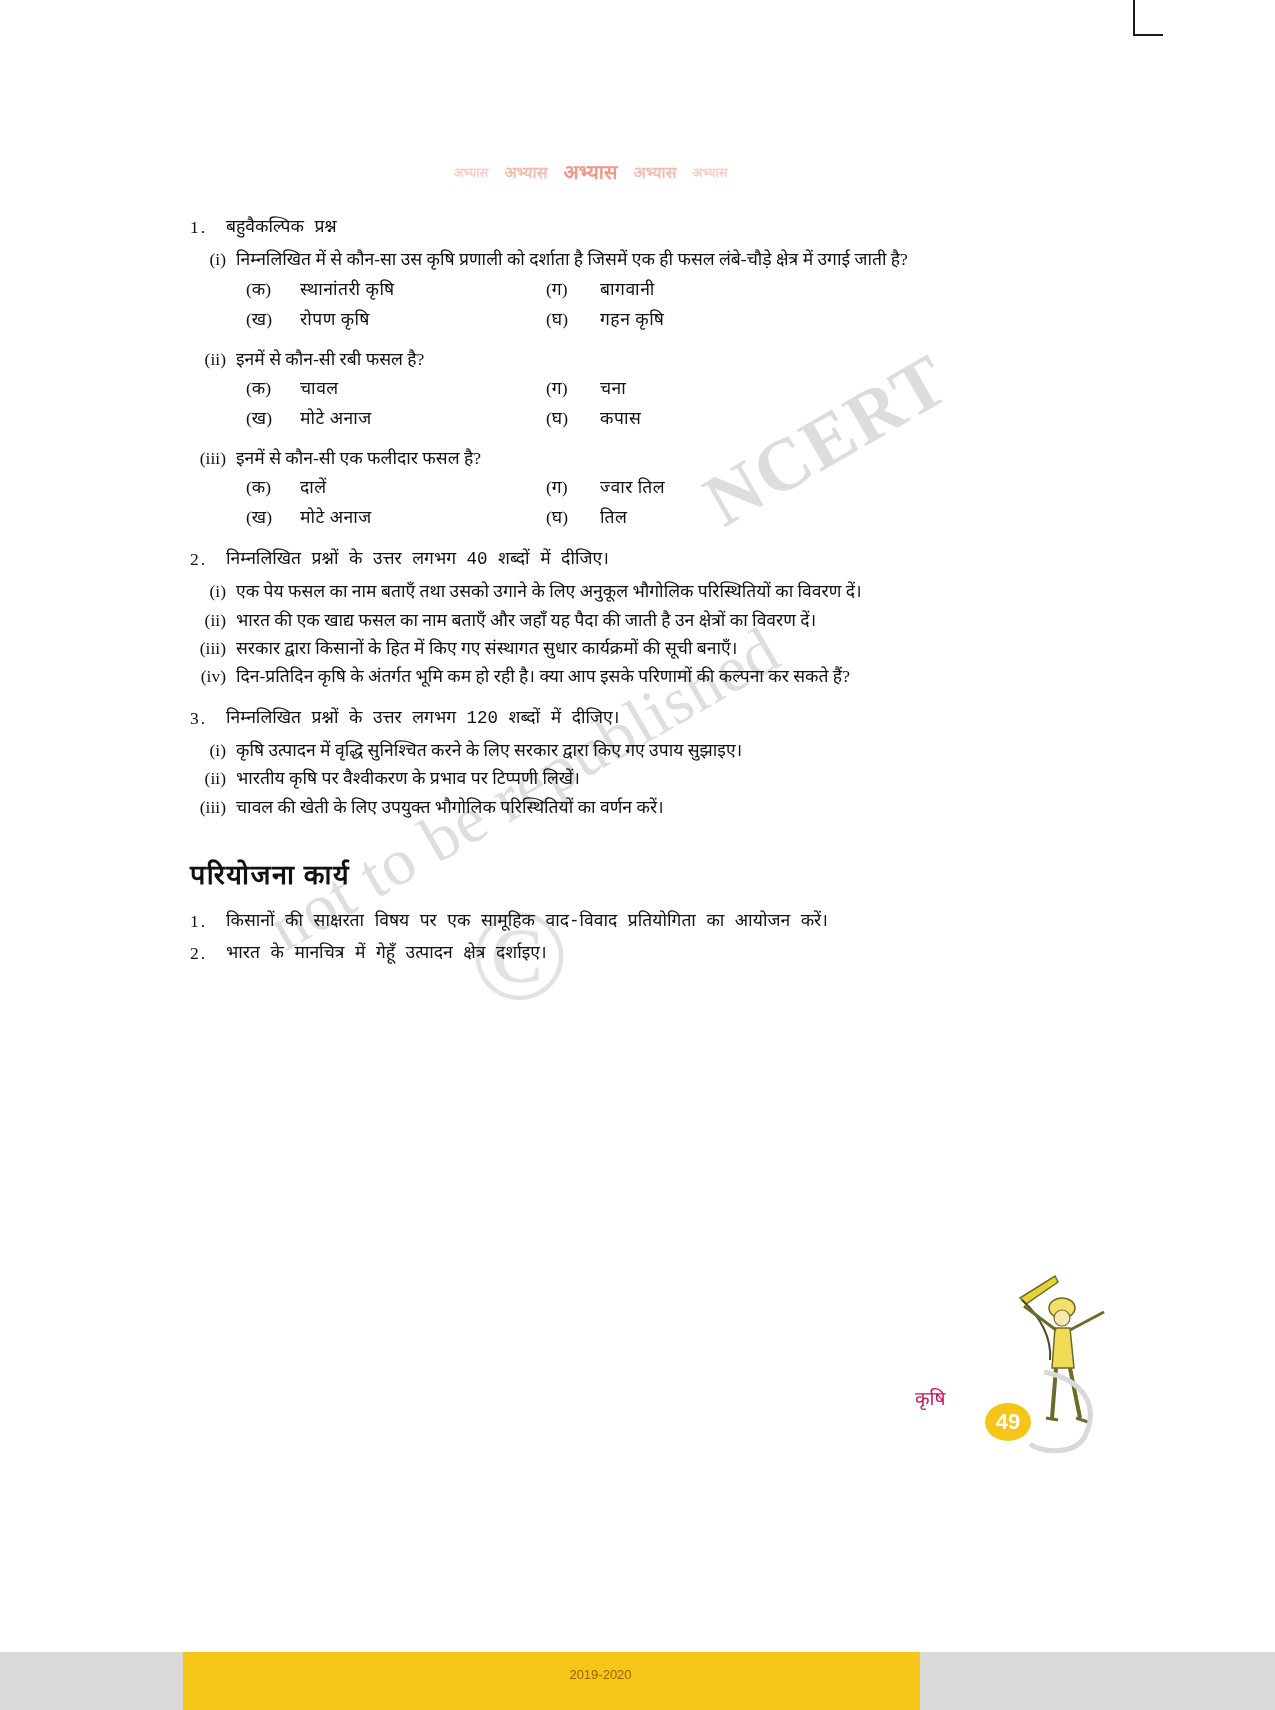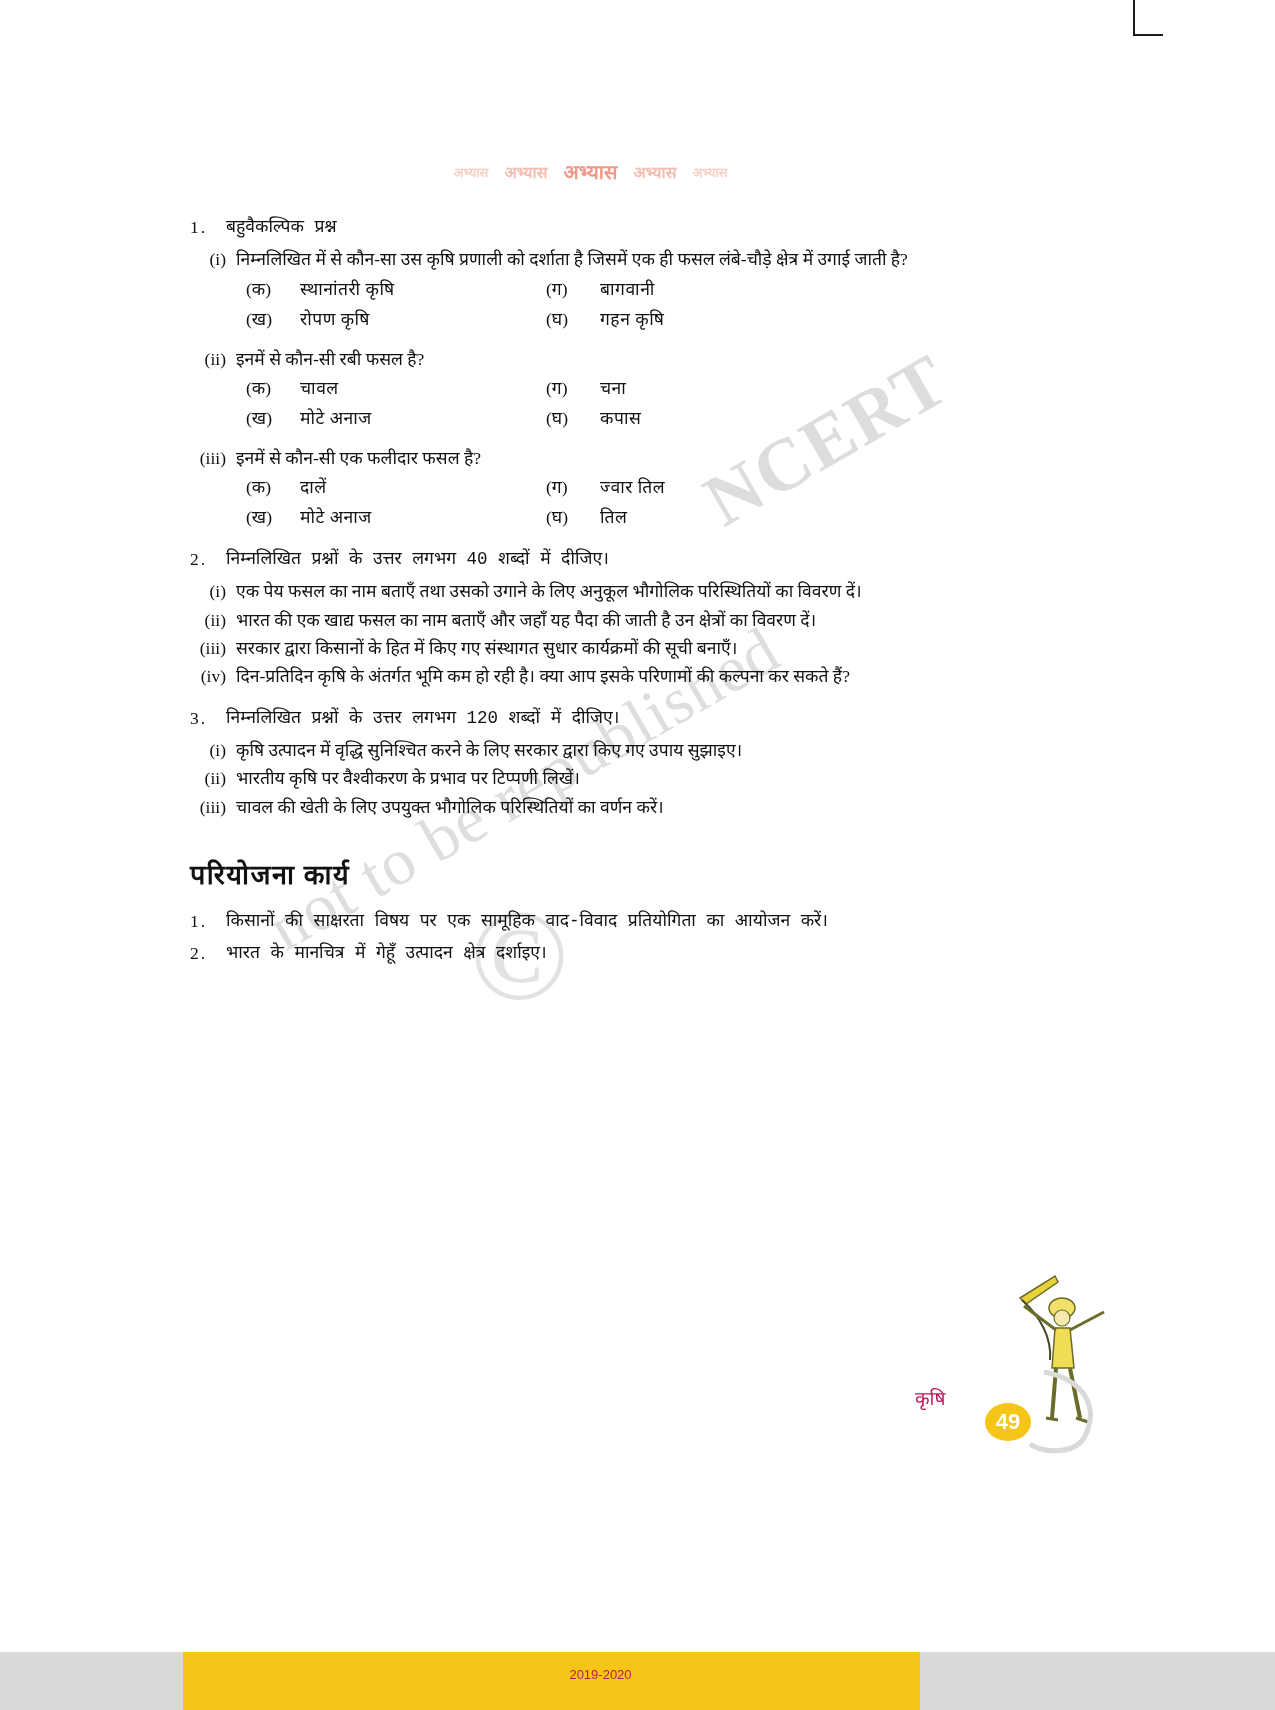--- a/index.html
+++ b/index.html
@@ -236,21 +236,21 @@
     background: #f5c518;
   }
   .footer-year {
     position: absolute;
     left: 183px;
     bottom: 28px;
     width: 835px;
     text-align: center;
     font-family: "Liberation Sans", sans-serif;
     font-size: 13px;
-    color: #be185d;
+    color: #a16207;
   }
 </style>
 </head>
 <body>
 
 <div class="page">
 
   <div class="crop-mark-v"></div>
   <div class="crop-mark-h"></div>
 

